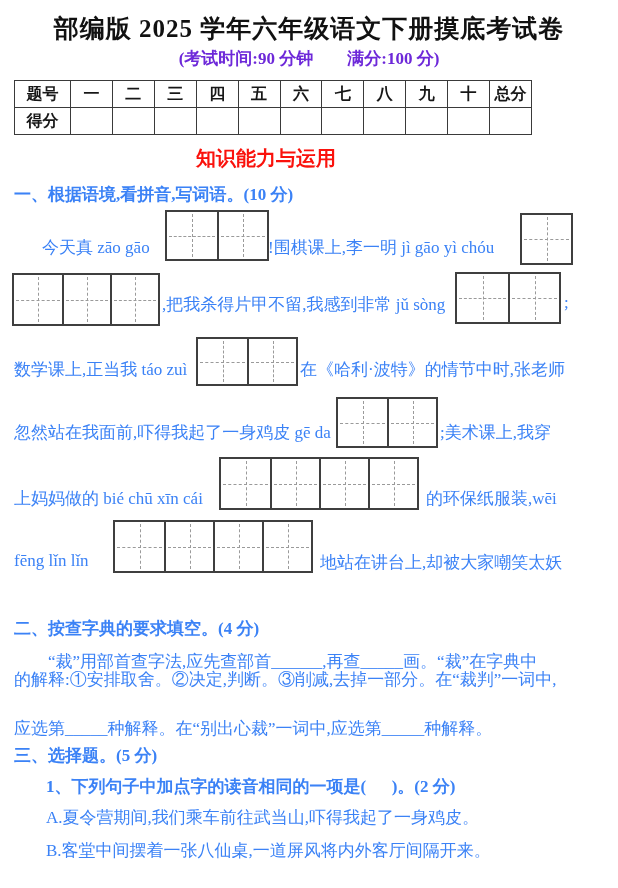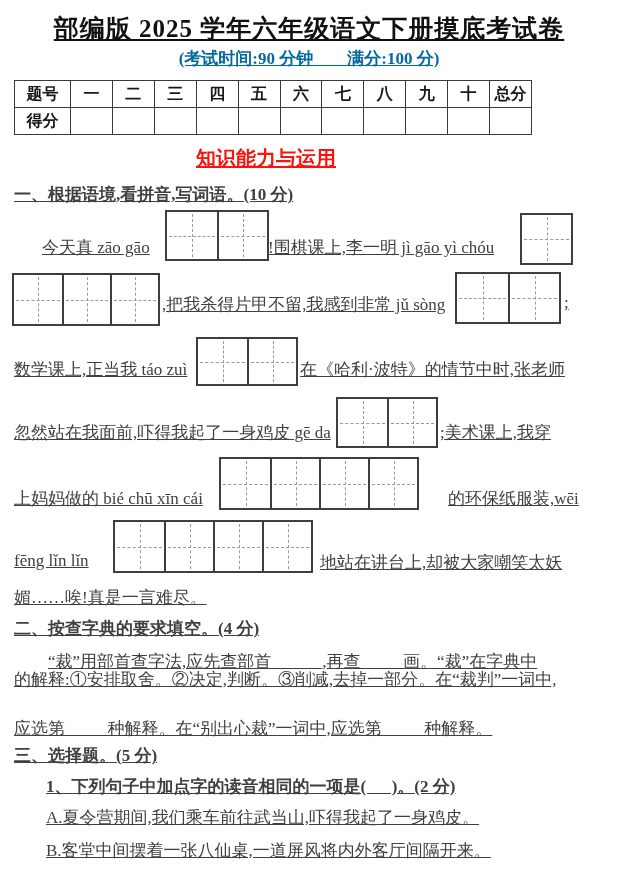--- a/index.html
+++ b/index.html
@@ -5,35 +5,35 @@
   html,body { margin:0; padding:0; background:#fff; }
   #page {
     position: relative;
     width: 618px;
     height: 888px;
     background: #fff;
     font-family: "Liberation Serif", "DejaVu Serif", serif;
     color: #1c1c1c;
     overflow: hidden;
   }
-  .abs { position: absolute; white-space: pre; text-decoration: underline; }
+  .abs { position: absolute; white-space: pre; }
   .title {
     left:0; right:0; top:12px;
     text-align:center;
     font-size:25px;
     font-weight:bold;
     letter-spacing:1px;
     color:#111;
   }
   .subtitle {
     left:0; right:0; top:47px;
     text-align:center;
     font-size:17px;
     font-weight:bold;
-    color:#0369a1;
+    color:#6d28d9;
   }
   table.score {
     position:absolute;
     left:14px; top:80px;
     width:518px;
     border-collapse:collapse;
     table-layout:fixed;
   }
   table.score td {
     border:1.6px solid #3a3a3a;
@@ -47,21 +47,21 @@
   }
   table.score td.first { width:55px; }
   .banner {
     left:196px; top:145px;
     font-family:"Liberation Sans","DejaVu Sans",sans-serif;
     font-size:20px;
     font-weight:bold;
     color:#fa120c;
     text-align:right;
   }
-  .seg { font-size:17px; color:#404040; }
+  .seg { font-size:17px; color:#3b82f6; }
   .bold { font-weight:bold; }
   .pgrid {
     position:absolute;
     display:flex;
     border:2px solid #3f3f3f;
     background:#fff;
     box-sizing:border-box;
   }
   .pgrid .cell {
     width:var(--cw,49px);
@@ -165,32 +165,31 @@
   </div>
   <div class="abs seg" style="left:440px;top:421px;">;美术课上,我穿</div>
 
   <div class="abs seg" style="left:14px;top:487px;">上妈妈做的 bié chū xīn cái</div>
   <div class="pgrid" style="left:219px;top:457px;--cw:49px;--ch:49px;">
     <div class="cell"></div>
     <div class="cell"></div>
     <div class="cell"></div>
     <div class="cell"></div>
   </div>
-  <div class="abs seg" style="left:448px;top:487px;">的环保纸服装,wēi</div>
+  <div class="abs seg" style="left:426px;top:487px;">的环保纸服装,wēi</div>
 
   <div class="abs seg" style="left:14px;top:551px;">fēng lǐn lǐn</div>
   <div class="pgrid" style="left:113px;top:520px;--cw:49px;--ch:49px;">
     <div class="cell"></div>
     <div class="cell"></div>
     <div class="cell"></div>
     <div class="cell"></div>
   </div>
   <div class="abs seg" style="left:320px;top:551px;text-align:right;">地站在讲台上,却被大家嘲笑太妖</div>
 
-  <div class="abs seg" style="left:14px;top:586px;">媚……唉!真是一言难尽。</div>
 
   <div class="abs seg bold" style="left:14px;top:617px;">二、按查字典的要求填空。(4 分)</div>
   <div class="abs seg" style="left:48px;top:650px;">“裁”用部首查字法,应先查部首______,再查_____画。“裁”在字典中</div>
   <div class="abs seg" style="left:14px;top:668px;">的解释:①安排取舍。②决定,判断。③削减,去掉一部分。在“裁判”一词中,</div>
   <div class="abs seg" style="left:14px;top:717px;">应选第_____种解释。在“别出心裁”一词中,应选第_____种解释。</div>
 
   <div class="abs seg bold" style="left:14px;top:744px;">三、选择题。(5 分)</div>
   <div class="abs seg bold" style="left:46px;top:775px;">1、下列句子中加点字的读音相同的一项是(      )。(2 分)</div>
   <div class="abs seg" style="left:46px;top:806px;">A.夏令营期间,我们乘车前往武当山,吓得我起了一身鸡皮。</div>
   <div class="abs seg" style="left:46px;top:839px;">B.客堂中间摆着一张八仙桌,一道屏风将内外客厅间隔开来。</div>

